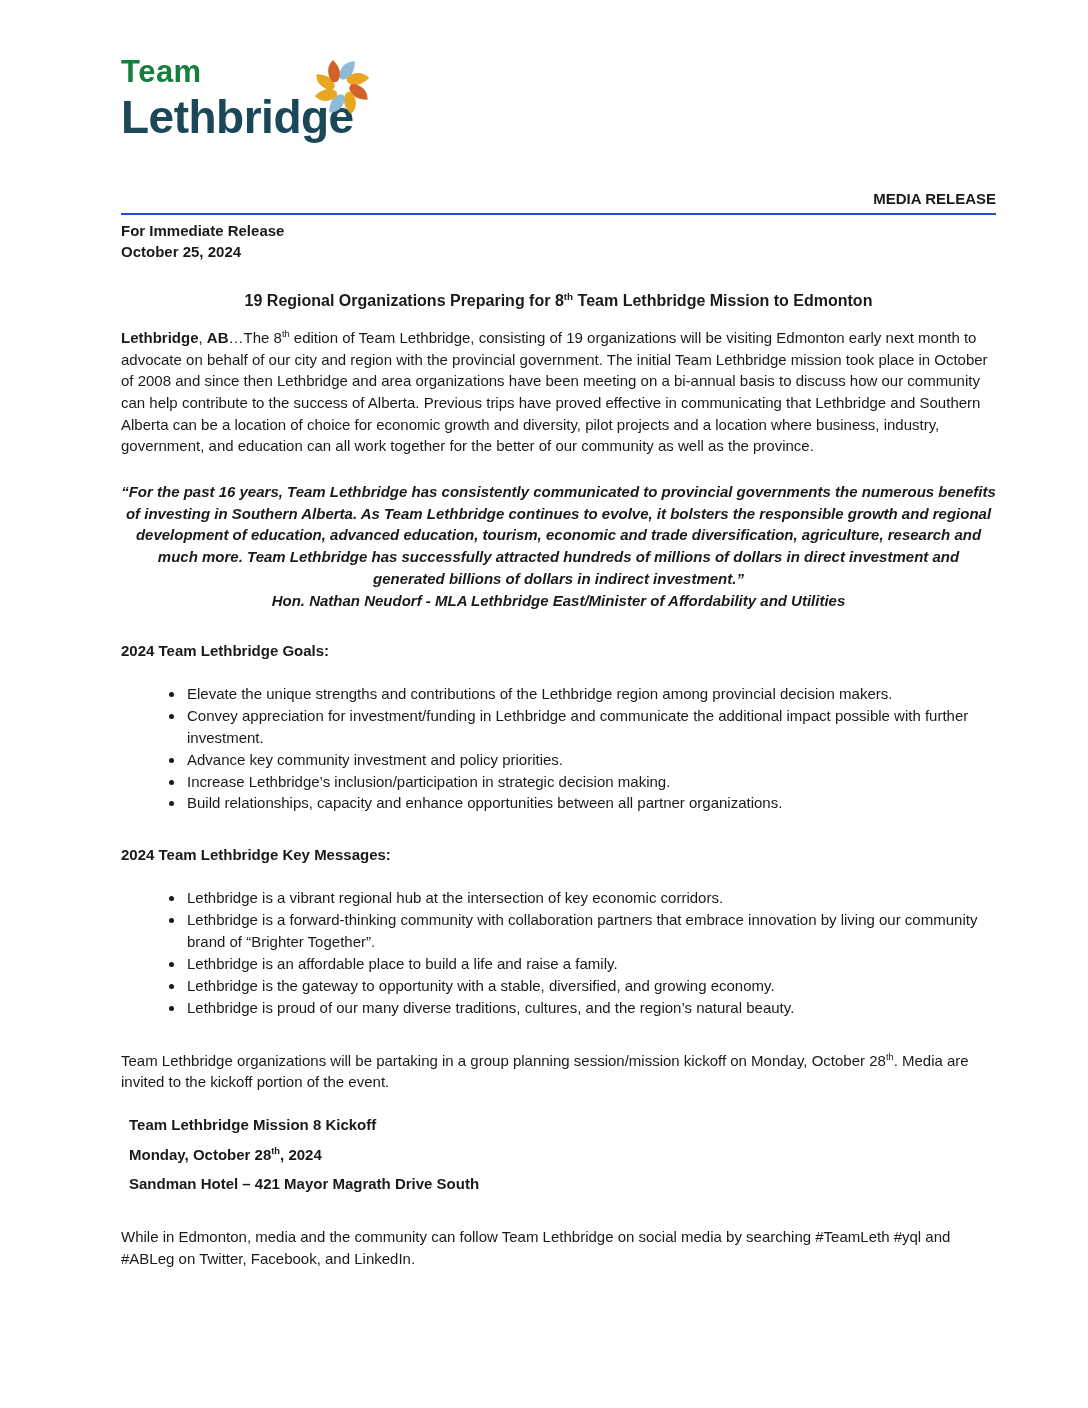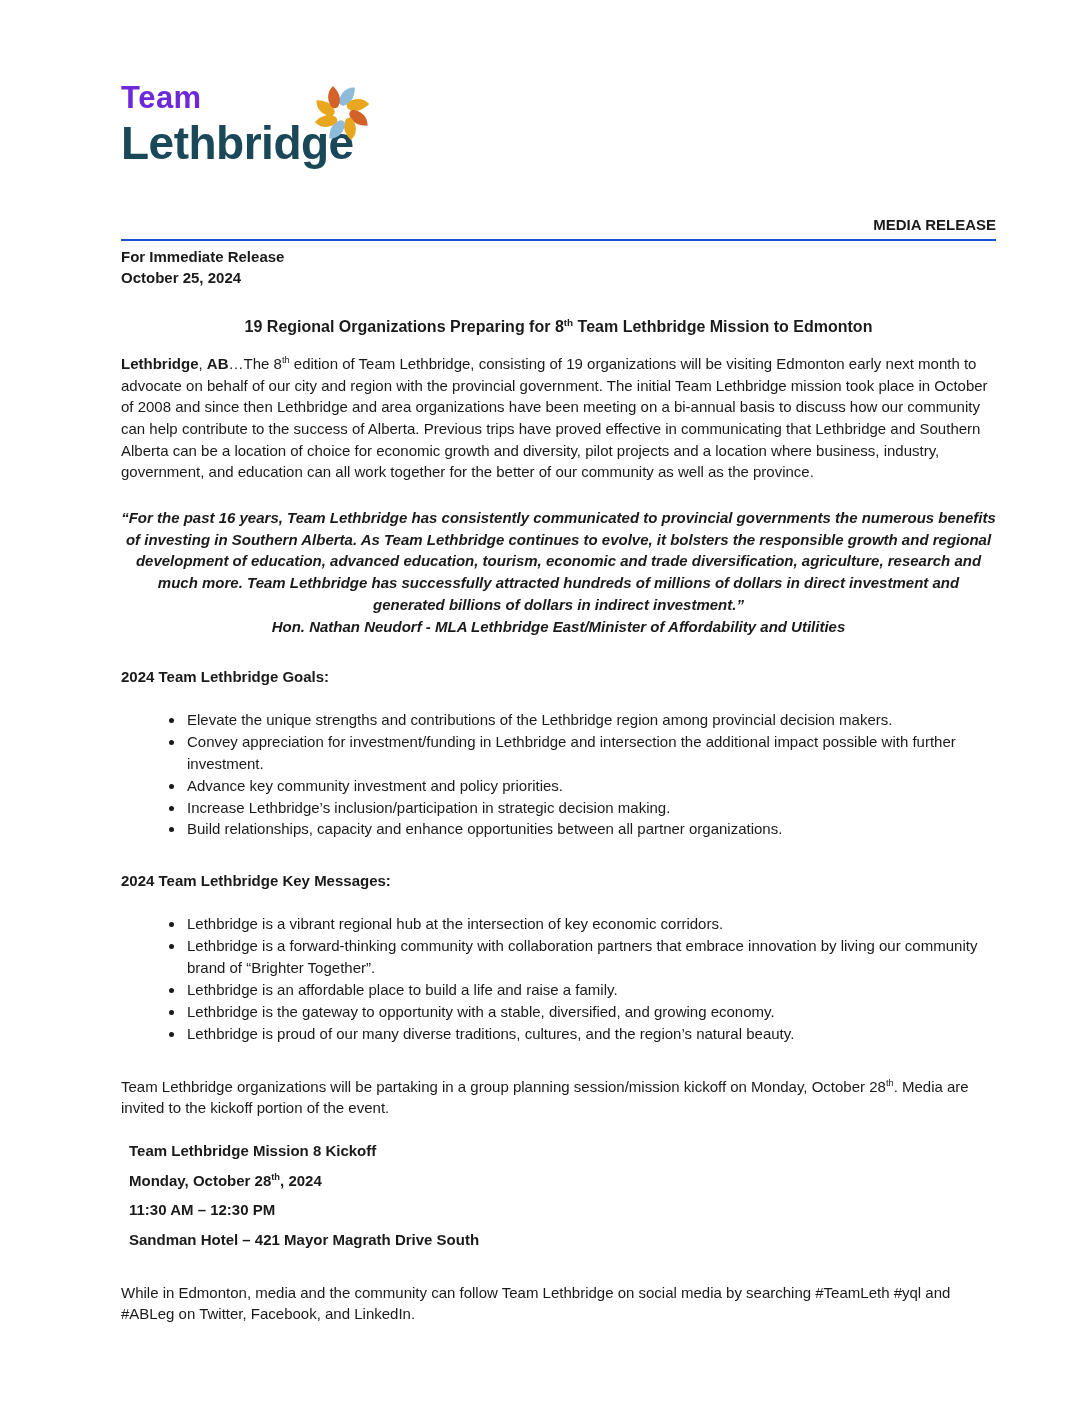--- a/index.html
+++ b/index.html
@@ -15,21 +15,21 @@
     color:#1a1a1a;
     overflow:hidden;
   }
   .b{font-weight:bold;}
   sup{font-size:0.62em;line-height:0;vertical-align:super;}
 
   
   .logo{position:relative;height:110px;margin-bottom:22px;}
   .logo-team{
     font-weight:bold;font-size:31px;line-height:1;
-    color:#6d28d9;letter-spacing:0.5px;margin-top:26px;
+    color:#15803d;letter-spacing:0.5px;
   }
   .logo-leth{
     font-weight:bold;font-size:46px;line-height:1;
     color:#1B4859;letter-spacing:-0.5px;margin-top:7px;
   }
   .logo-icon{position:absolute;left:190px;top:0px;width:62px;height:62px;}
 
   
   .release-header{
     text-align:right;font-weight:bold;
@@ -100,39 +100,38 @@
   <h1 class="title" style="font-size:16px;margin:27px 0 0 0;"><span>19 Regional Organizations Preparing for 8</span><sup>th</sup><span> Team Lethbridge Mission to Edmonton</span></h1>
 
   <p class="para" style="margin-bottom:0;"><span class="b">Lethbridge</span><span>, </span><span class="b">AB</span><span>…The 8</span><sup>th</sup><span> edition of Team Lethbridge, consisting of 19 organizations will be visiting Edmonton early next month to advocate on behalf of our city and region with the provincial government. The initial Team Lethbridge mission took place in October of 2008 and since then Lethbridge and area organizations have been meeting on a bi-annual basis to discuss how our community can help contribute to the success of Alberta. Previous trips have proved effective in communicating that Lethbridge and Southern Alberta can be a location of choice for economic growth and diversity, pilot projects and a location where business, industry, government, and education can all work together for the better of our community as well as the province.</span></p>
 
   <div class="quote">“For the past 16 years, Team Lethbridge has consistently communicated to provincial governments the numerous benefits of investing in Southern Alberta. As Team Lethbridge continues to evolve, it bolsters the responsible growth and regional development of education, advanced education, tourism, economic and trade diversification, agriculture, research and much more. Team Lethbridge has successfully attracted hundreds of millions of dollars in direct investment and generated billions of dollars in indirect investment.”</div>
   <div class="quote-attr">Hon. Nathan Neudorf - MLA Lethbridge East/Minister of Affordability and Utilities</div>
 
   <div class="section-heading goals-heading">2024 Team Lethbridge Goals:</div>
   <ul class="bullets">
       <li>Elevate the unique strengths and contributions of the Lethbridge region among provincial decision makers.</li>
-      <li>Convey appreciation for investment/funding in Lethbridge and intersection the additional impact possible with further investment.</li>
+      <li>Convey appreciation for investment/funding in Lethbridge and communicate the additional impact possible with further investment.</li>
       <li>Advance key community investment and policy priorities.</li>
       <li>Increase Lethbridge’s inclusion/participation in strategic decision making.</li>
       <li>Build relationships, capacity and enhance opportunities between all partner organizations.</li>
     </ul>
 
   <div class="section-heading km-heading">2024 Team Lethbridge Key Messages:</div>
   <ul class="bullets">
       <li>Lethbridge is a vibrant regional hub at the intersection of key economic corridors.</li>
       <li>Lethbridge is a forward-thinking community with collaboration partners that embrace innovation by living our community brand of “Brighter Together”.</li>
       <li>Lethbridge is an affordable place to build a life and raise a family.</li>
       <li>Lethbridge is the gateway to opportunity with a stable, diversified, and growing economy.</li>
       <li>Lethbridge is proud of our many diverse traditions, cultures, and the region’s natural beauty.</li>
     </ul>
 
   <p class="para kickoff" style="margin-bottom:0;"><span>Team Lethbridge organizations will be partaking in a group planning session/mission kickoff on Monday, October 28</span><sup>th</sup><span>. Media are invited to the kickoff portion of the event.</span></p>
 
   <div class="event">
     <div>Team Lethbridge Mission 8 Kickoff</div>
     <div><span>Monday, October 28</span><sup>th</sup><span>, 2024</span></div>
-    <div>11:30 AM – 12:30 PM</div>
     <div>Sandman Hotel – 421 Mayor Magrath Drive South</div>
   </div>
 
   <p class="para social" style="margin-bottom:0;">While in Edmonton, media and the community can follow Team Lethbridge on social media by searching #TeamLeth #yql and #ABLeg on Twitter, Facebook, and LinkedIn.</p>
 
 </div>
 
 </body></html>

